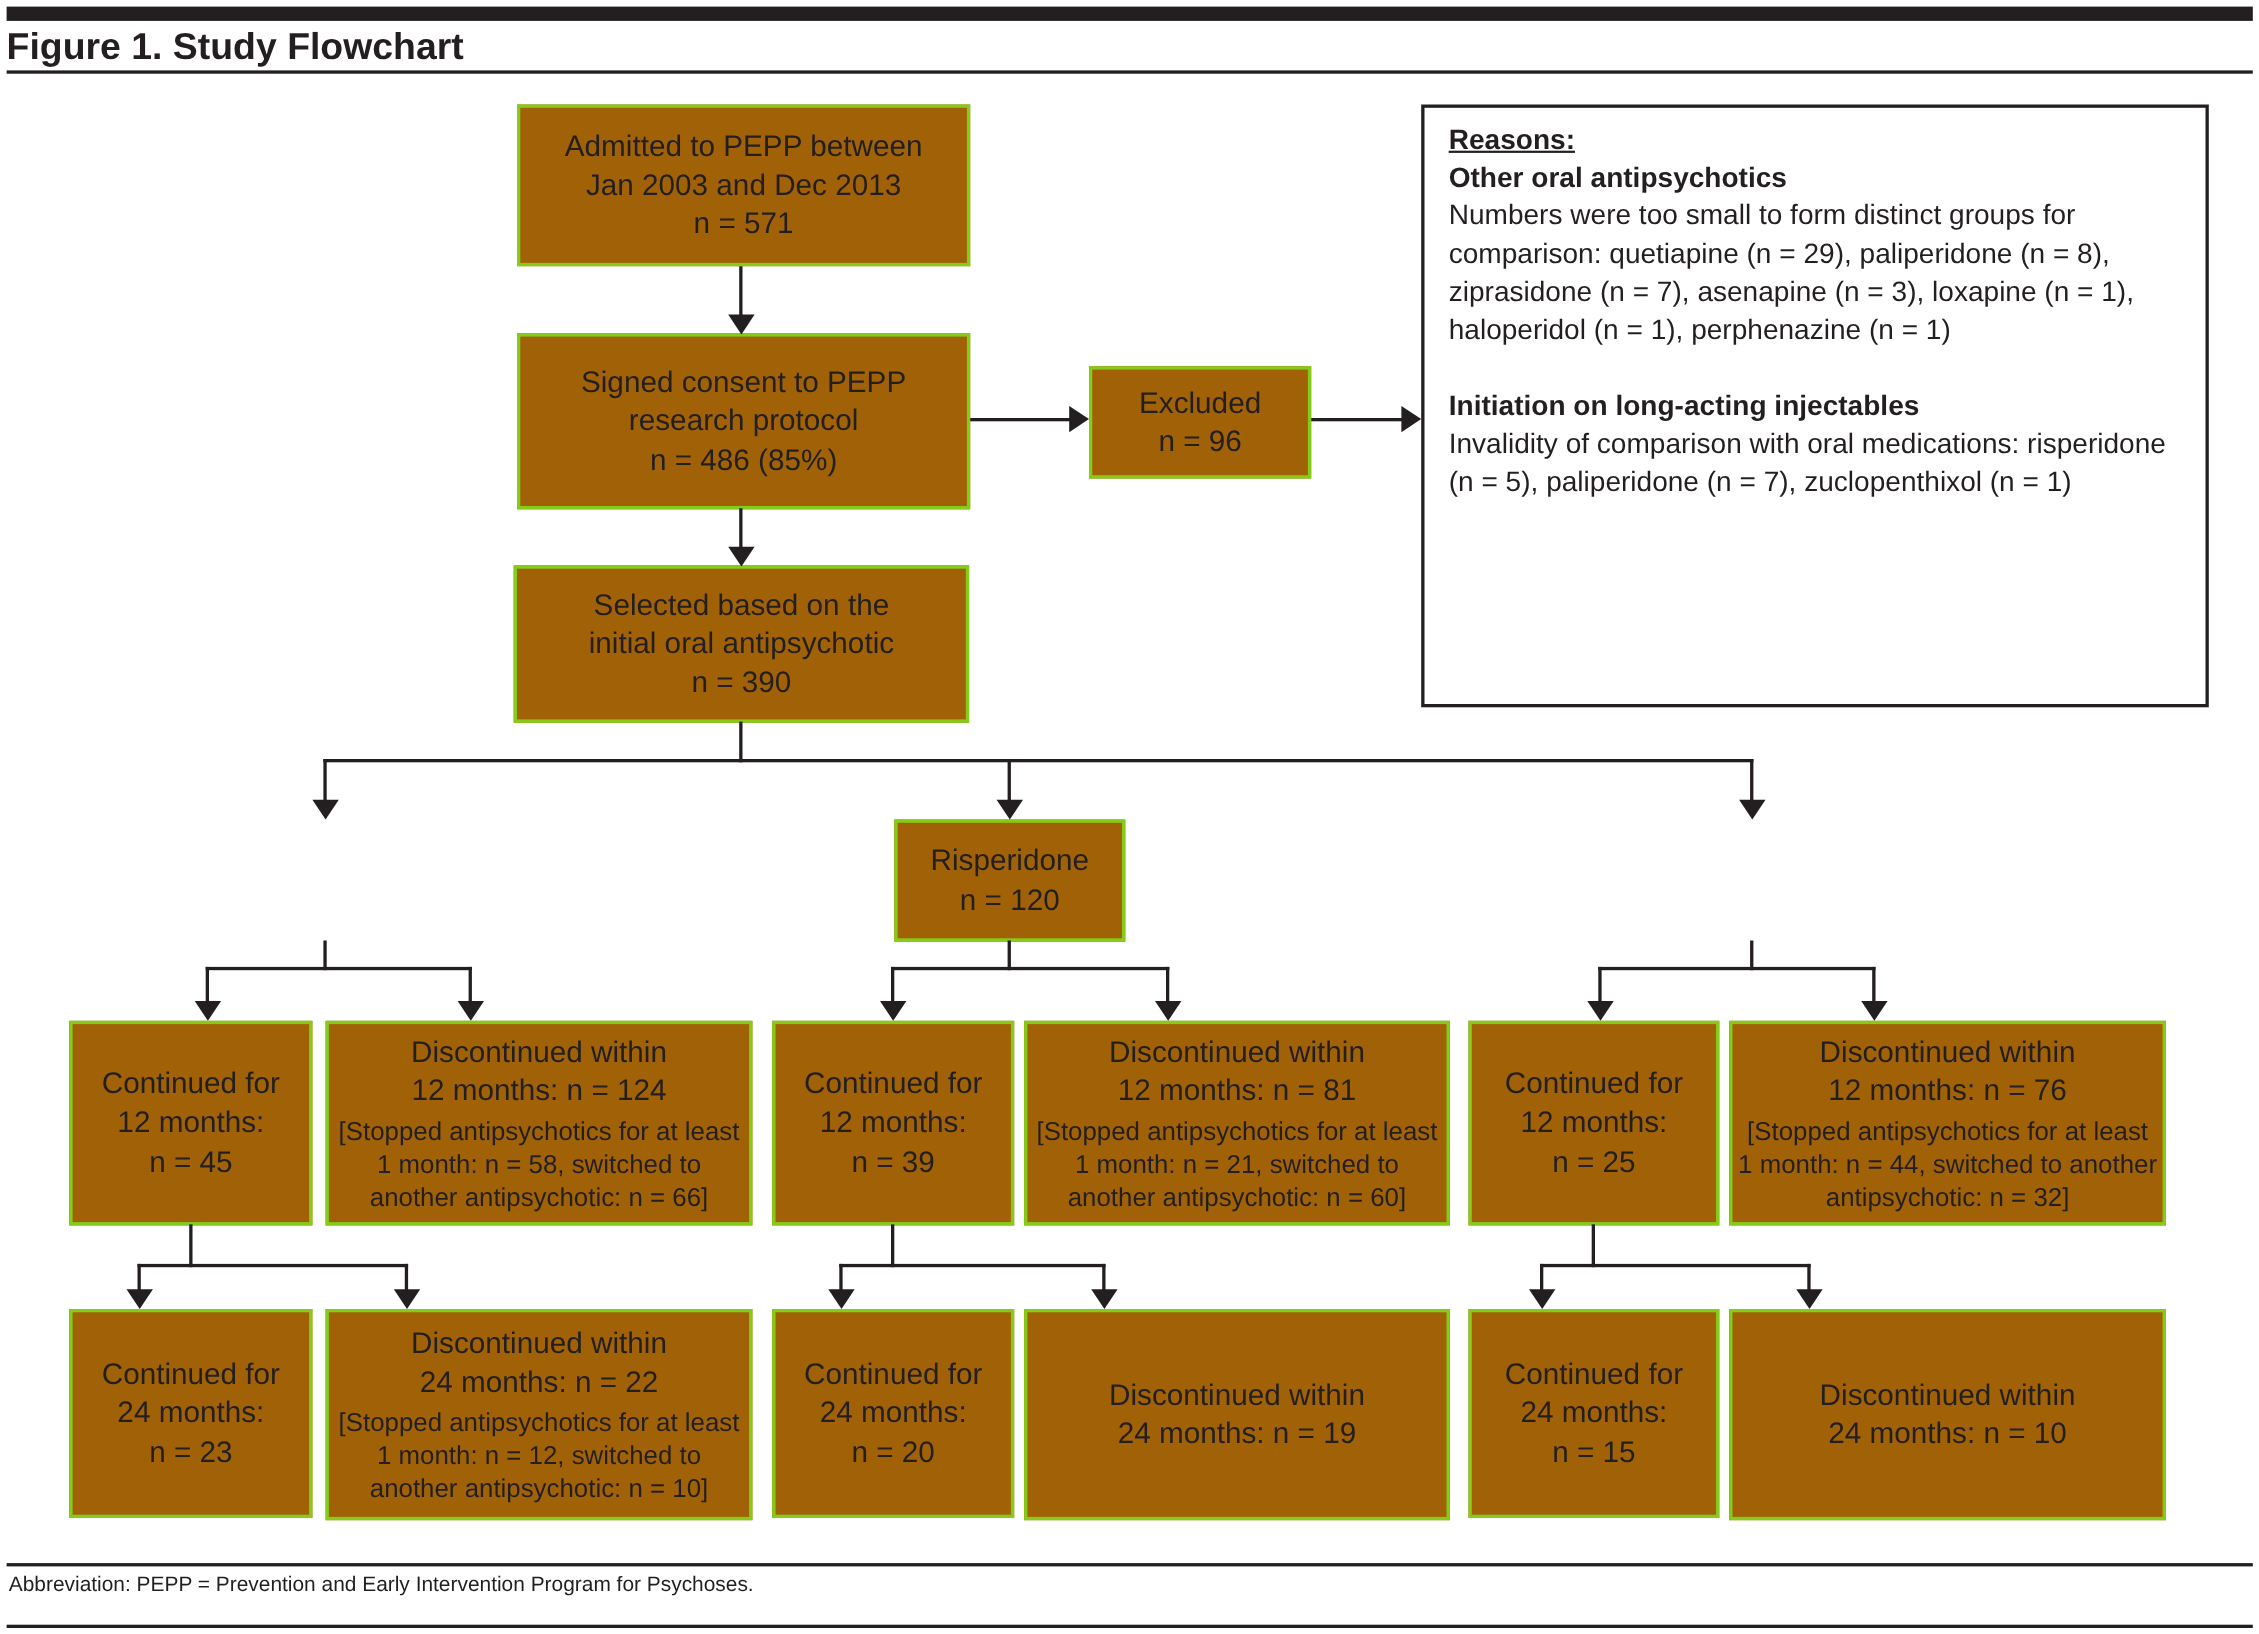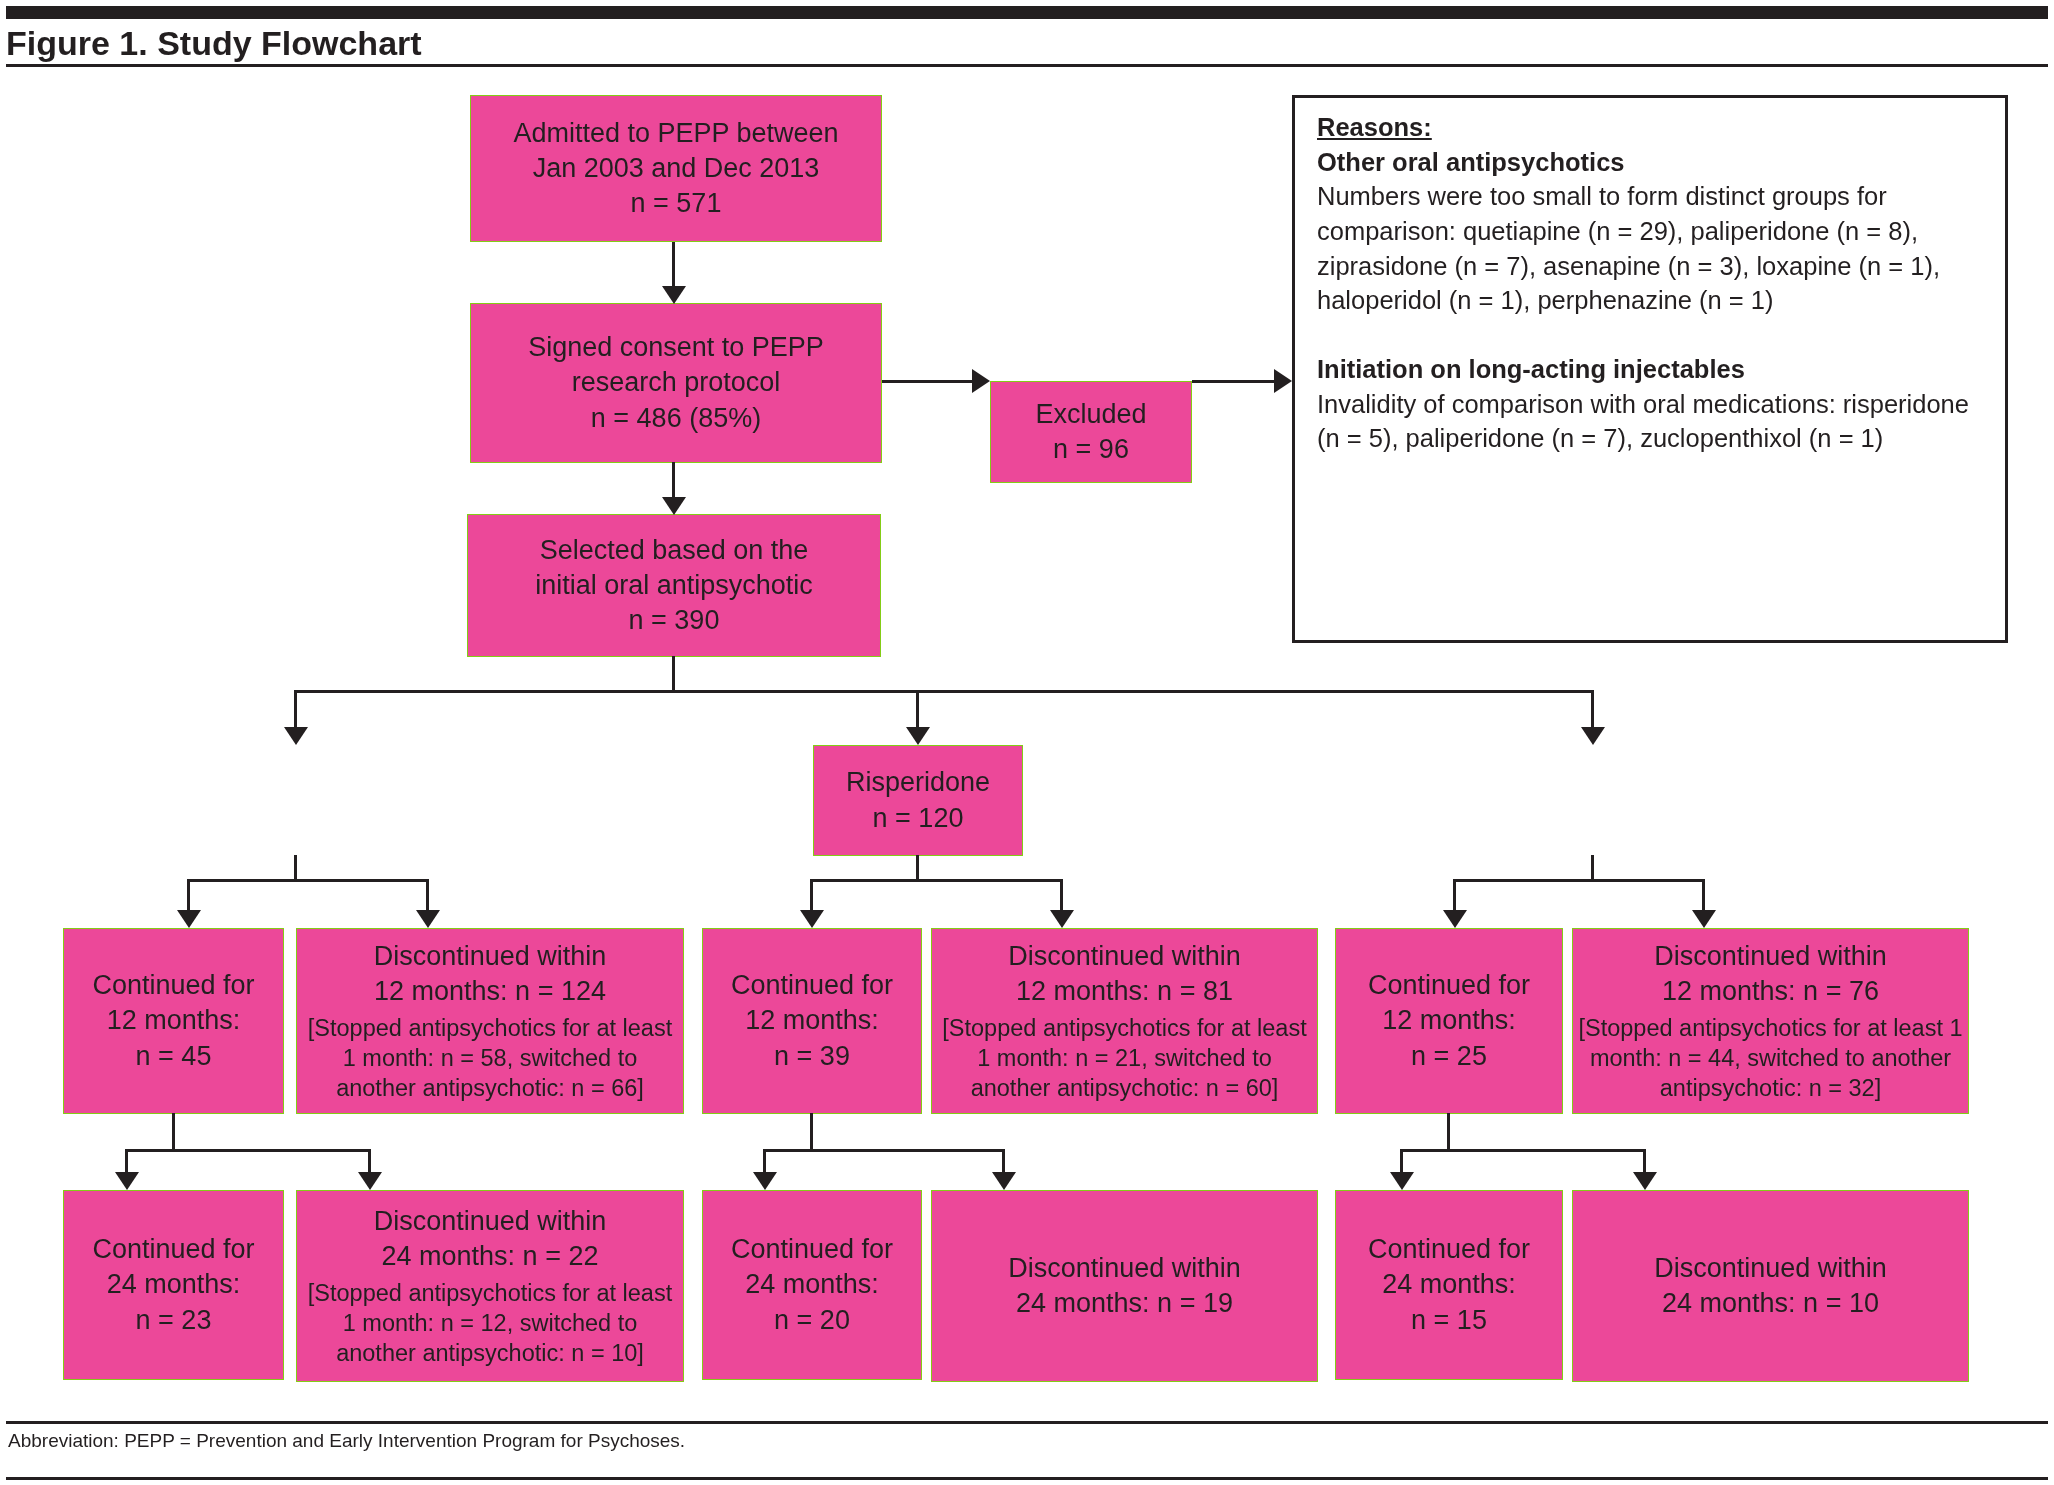--- a/index.html
+++ b/index.html
@@ -4,21 +4,21 @@
 <style>
   html,body { margin:0; padding:0; background:#ffffff; }
   .canvas {
     position:relative; width:2054px; height:1485px; background:#ffffff;
     font-family:"Liberation Sans", sans-serif; color:#231f20; overflow:hidden;
   }
   .topbar  { position:absolute; left:6px; top:6px; width:2042px; height:13px; background:#231f20; }
   .figtitle{ position:absolute; left:6px; top:24px; font-size:34px; font-weight:bold; }
   .rule    { position:absolute; left:6px; width:2042px; height:3px; background:#231f20; }
   .box {
-    position:absolute; box-sizing:border-box; border:1px solid #84cc16; background:#ec4899;
+    position:absolute; box-sizing:border-box; border:3px solid #84cc16; background:#a16207;
     display:flex; flex-direction:column; align-items:center; justify-content:center;
     text-align:center; font-size:27px; line-height:1.3; white-space:pre-line; padding:4px;
   }
   .box .head   { white-space:pre-line; }
   .box .detail { white-space:normal; font-size:23.5px; line-height:1.27; margin-top:5px; }
   .reasons {
     position:absolute; box-sizing:border-box; border:3px solid #231f20; background:#ffffff;
     left:1292px; top:95px; width:716px; height:548px; padding:12px 20px 12px 22px;
     font-size:25.5px; line-height:1.36; text-align:left;
   }
@@ -39,21 +39,21 @@
   <div class="topbar"></div>
   <div class="figtitle">Figure 1. Study Flowchart</div>
   <div class="rule" style="top:64px"></div>
 
   <div class="box" style="left:470px; top:95px;  width:412px; height:147px;">Admitted to PEPP between
 Jan 2003 and Dec 2013
 n = 571</div>
   <div class="box" style="left:470px; top:303px; width:412px; height:160px;">Signed consent to PEPP
 research protocol
 n = 486 (85%)</div>
-  <div class="box" style="left:990px; top:333px; width:202px; height:102px;margin-top:48px;">Excluded
+  <div class="box" style="left:990px; top:333px; width:202px; height:102px;">Excluded
 n = 96</div>
   <div class="box" style="left:467px; top:514px; width:414px; height:143px;">Selected based on the
 initial oral antipsychotic
 n = 390</div>
 
   <div class="reasons">
     <div class="rh">Reasons:</div>
     <div class="rt">Other oral antipsychotics</div>
     <div class="rb">Numbers were too small to form distinct groups for comparison: quetiapine (n = 29), paliperidone (n = 8), ziprasidone (n = 7), asenapine (n = 3), loxapine (n = 1), haloperidol (n = 1), perphenazine (n = 1)</div>
     <div class="rt gap">Initiation on long-acting injectables</div>

